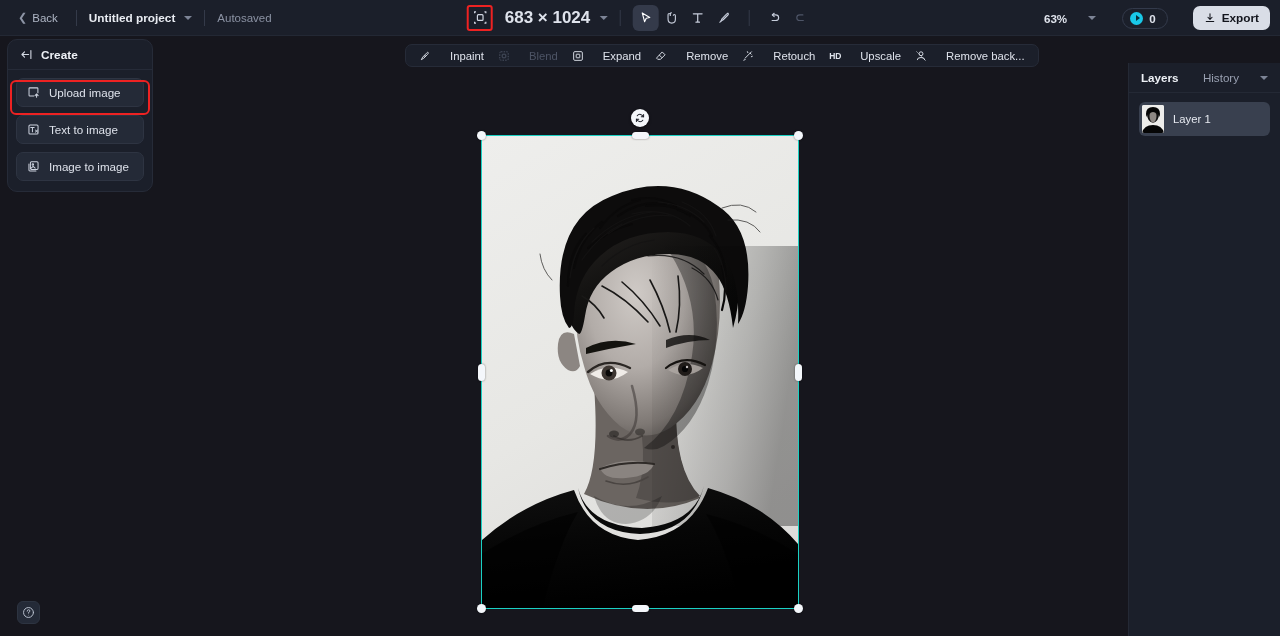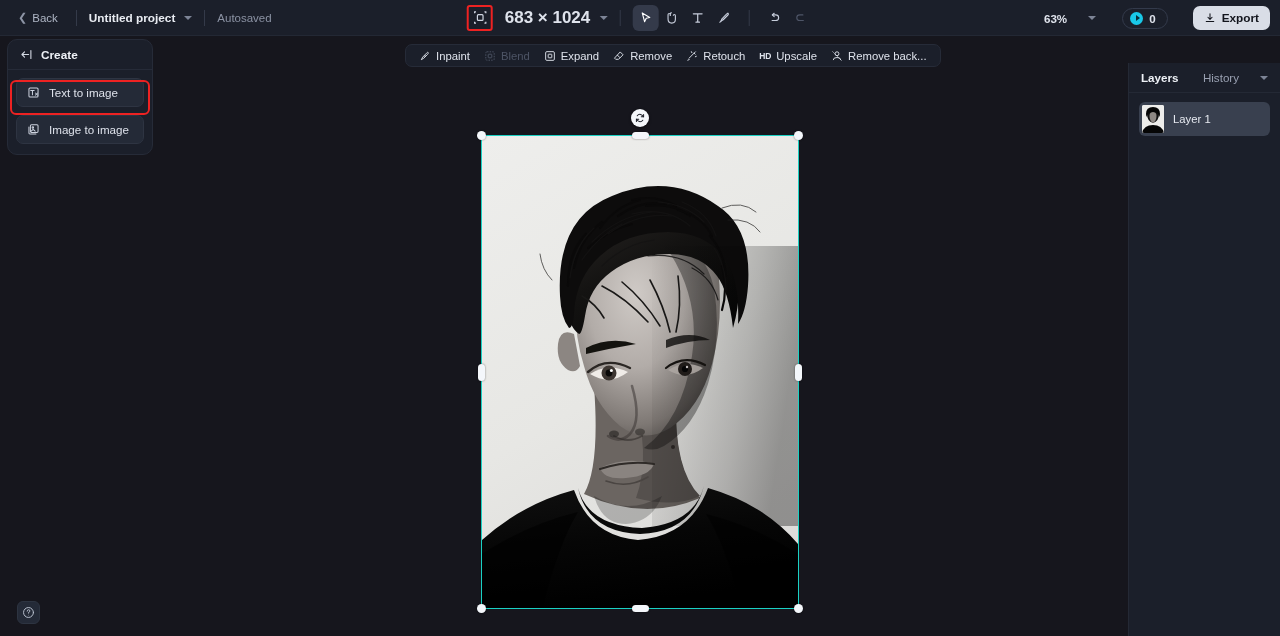--- a/index.html
+++ b/index.html
@@ -114,21 +114,21 @@
   }
 
   
   .edit-toolbar {
     position: absolute; top: 44px; left: 405px;
     height: 23px; display: flex; align-items: center;
     background: #1b1f2a; border: 1px solid #262b38; border-radius: 7px;
     padding: 0 6px; z-index: 25;
   }
   .et-item {
-    display: flex; align-items: center; gap: 5px;
+    display: flex; align-items: center; gap: 19px;
     height: 21px; padding: 0 7px; border-radius: 5px;
     color: #dee2eb; font-size: 11.3px; cursor: pointer; white-space: nowrap; justify-content: space-between;
   }
   .et-item.disabled { color: #4d real; }
   .et-item.disabled { color: #4d5465; cursor: default; }
   .hd-glyph { font-size: 8.5px; font-weight: bold; letter-spacing: -0.2px; }
 
   
   .canvas-area {
     position: absolute; top: 36px; left: 0; width: 1280px; height: 600px;
@@ -487,20 +487,27 @@
 
   <div class="left-panel">
     <div class="lp-head">
       <svg width="13" height="13" viewBox="0 0 16 16" fill="none" stroke="#d5dae4" stroke-width="1.35" stroke-linecap="round" stroke-linejoin="round">
         <path d="M10.6 8H2.6M5.6 4.8L2.4 8l3.2 3.2M13.4 3.2v9.6"></path>
       </svg>
       <span class="lp-head-title">Create</span>
     </div>
     <div class="lp-body">
 
+      <div class="create-item">
+        <svg width="13" height="13" viewBox="0 0 16 16" fill="none" stroke="#cdd3df" stroke-width="1.25" stroke-linecap="round" stroke-linejoin="round">
+          <path d="M13.4 8.4V3.2a.9.9 0 0 0-.9-.9H3.4a.9.9 0 0 0-.9.9v8.2a.9.9 0 0 0 .9.9h5"></path>
+          <path d="M11.8 9.8v4M9.9 11.9l1.9-2.1 1.9 2.1"></path>
+        </svg>
+        <span>Upload image</span>
+      </div>
 
       <div class="create-item">
         <svg width="13" height="13" viewBox="0 0 16 16" fill="none" stroke="#cdd3df" stroke-width="1.25" stroke-linecap="round" stroke-linejoin="round">
           <rect x="2.4" y="2.4" width="11.2" height="11.2" rx="1.4"></rect>
           <path d="M4.6 5.4h4.2M6.7 5.4v5.4"></path>
           <path d="M10.4 8.6l2.6 2.6M13 8.6l-2.6 2.6" opacity="0.85"></path>
         </svg>
         <span>Text to image</span>
       </div>
 

